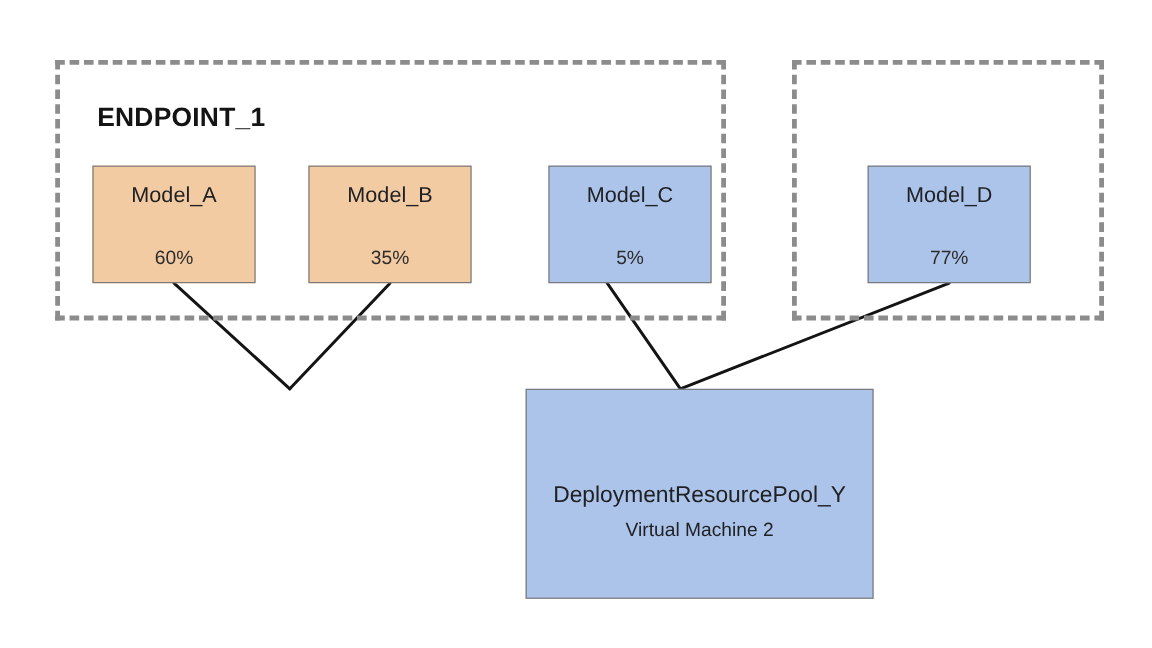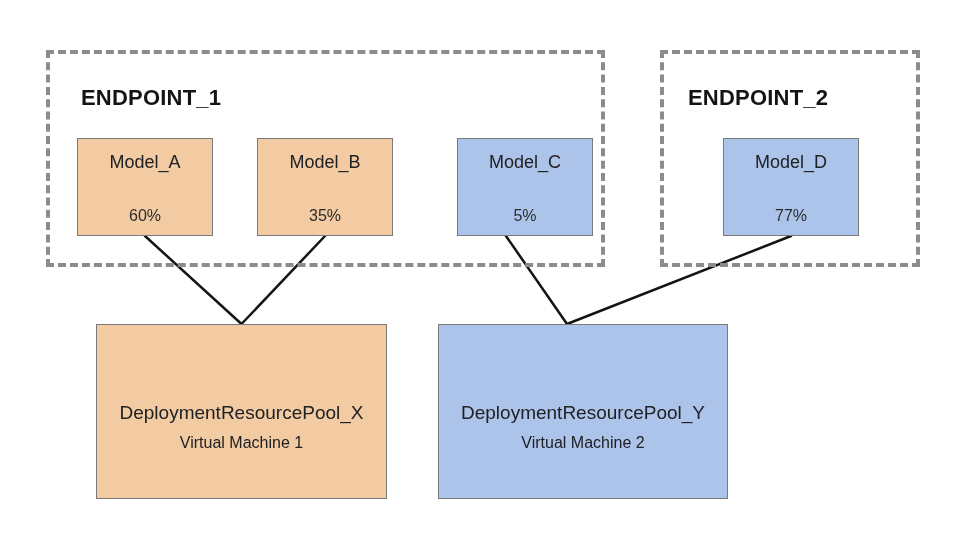--- a/index.html
+++ b/index.html
@@ -130,34 +130,27 @@
       <div class="model-traffic">35%</div>
     </div>
 
     <div class="model fill-blue" id="model-c">
       <div class="model-name">Model_C</div>
       <div class="model-traffic">5%</div>
     </div>
   </div>
 
   <div class="endpoint" id="endpoint-2">
-    <div class="endpoint-title">ENDPOINT_2</div>
 
     <div class="model fill-blue" id="model-d">
       <div class="model-name">Model_D</div>
       <div class="model-traffic">77%</div>
     </div>
   </div>
 
-  <div class="pool fill-orange" id="pool-x">
-    <div class="pool-text">
-      <div class="pool-name">DeploymentResourcePool_X</div>
-      <div class="pool-machine">Virtual Machine 1</div>
-    </div>
-  </div>
 
   <div class="pool fill-blue" id="pool-y">
     <div class="pool-text">
       <div class="pool-name">DeploymentResourcePool_Y</div>
       <div class="pool-machine">Virtual Machine 2</div>
     </div>
   </div>
 
 </div>
 

